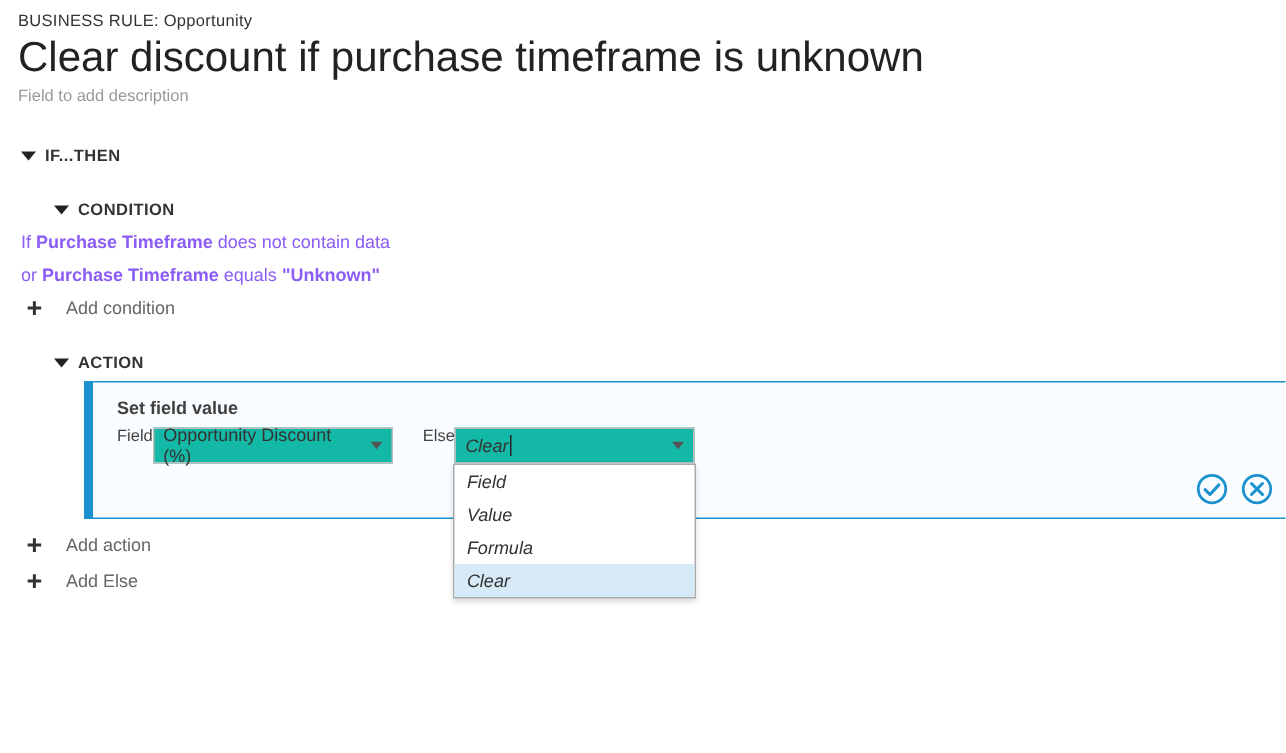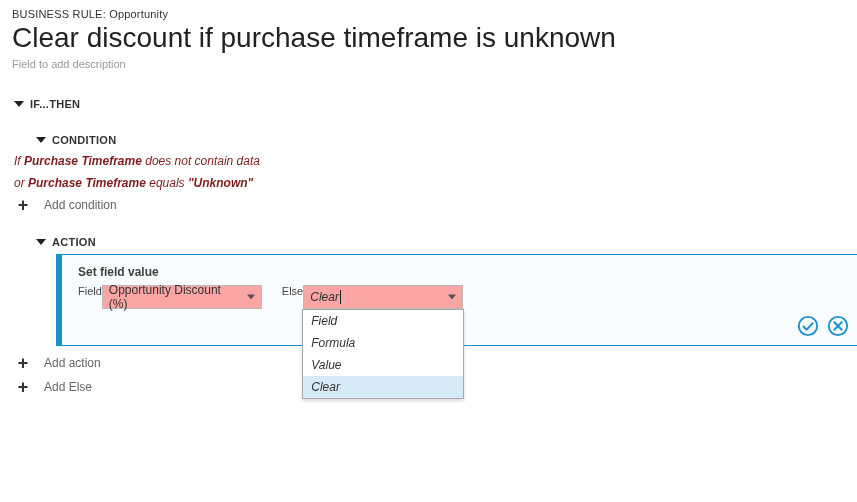--- a/index.html
+++ b/index.html
@@ -23,21 +23,21 @@
     border-right: 5px solid transparent;
     border-bottom: 6px solid #222;
     transform: rotate(180deg);
     margin-right: 6px;
     cursor: pointer;
   }
   .hdr { font-weight: 700; font-size: 11px; letter-spacing: 0.3px; }
   .indent1 { margin-left: 22px; }
   .indent2 { margin-left: 42px; }
   .cond-line { font-size: 12px; margin: 8px 0 6px; }
-  .green { color: #7f1d1d; font-style: italic; }
+  .green { color: #8b5cf6; }
   .green b { font-weight: 700; }
   .addrow { display: flex; align-items: center; color: #666; font-size: 12px; margin: 8px 0 6px; cursor: pointer; }
   .plus { font-size: 18px; font-weight: 700; color: #333; width: 18px; text-align: center; margin-right: 12px; line-height: 14px; }
   .action-block {
     margin-top: 16px;
   }
   .card {
     border: 1px solid #1c91d0;
     border-left: 6px solid #1c91d0;
     background: #fafdff;
@@ -48,21 +48,21 @@
   }
   .card-title { color: #404040; font-weight: 700; font-size: 12px; margin-bottom: 6px; }
   .frow { display: flex; gap: 20px; }
   .fcol { display: flex; flex-direction: row; }
   .flabel { font-size: 11px; color: #444; margin-bottom: 4px; }
   .select {
     border: 1px solid #bbb;
     height: 24px;
     font-size: 12px;
     padding: 0 22px 0 6px;
-    background: #fca5a5;
+    background: #14b8a6;
     position: relative;
     display: flex; align-items: center;
     cursor: pointer;
   }
   .select .arr {
     position: absolute; right: 6px; top: 50%; transform: translateY(-50%);
     width: 0; height: 0;
     border-left: 4px solid transparent;
     border-right: 4px solid transparent;
     border-top: 5px solid #555;
@@ -145,22 +145,22 @@
         </div>
         <div class="fcol">
           <div class="flabel">Else</div>
           <div class="type-wrap">
             <div class="select type-select">
               <span class="type-text type-caret-blink">Clear</span>
               <span class="arr"></span>
             </div>
             <div class="dropdown">
               <div class="opt">Field</div>
+              <div class="opt">Value</div>
               <div class="opt">Formula</div>
-              <div class="opt">Value</div>
               <div class="opt sel">Clear</div>
             </div>
           </div>
         </div>
       </div>
 
       <div class="card-icons">
         <span class="icn">
           <svg viewBox="0 0 24 24">
             <circle cx="12" cy="12" r="10" fill="none" stroke="#1c91d0" stroke-width="2"></circle>

